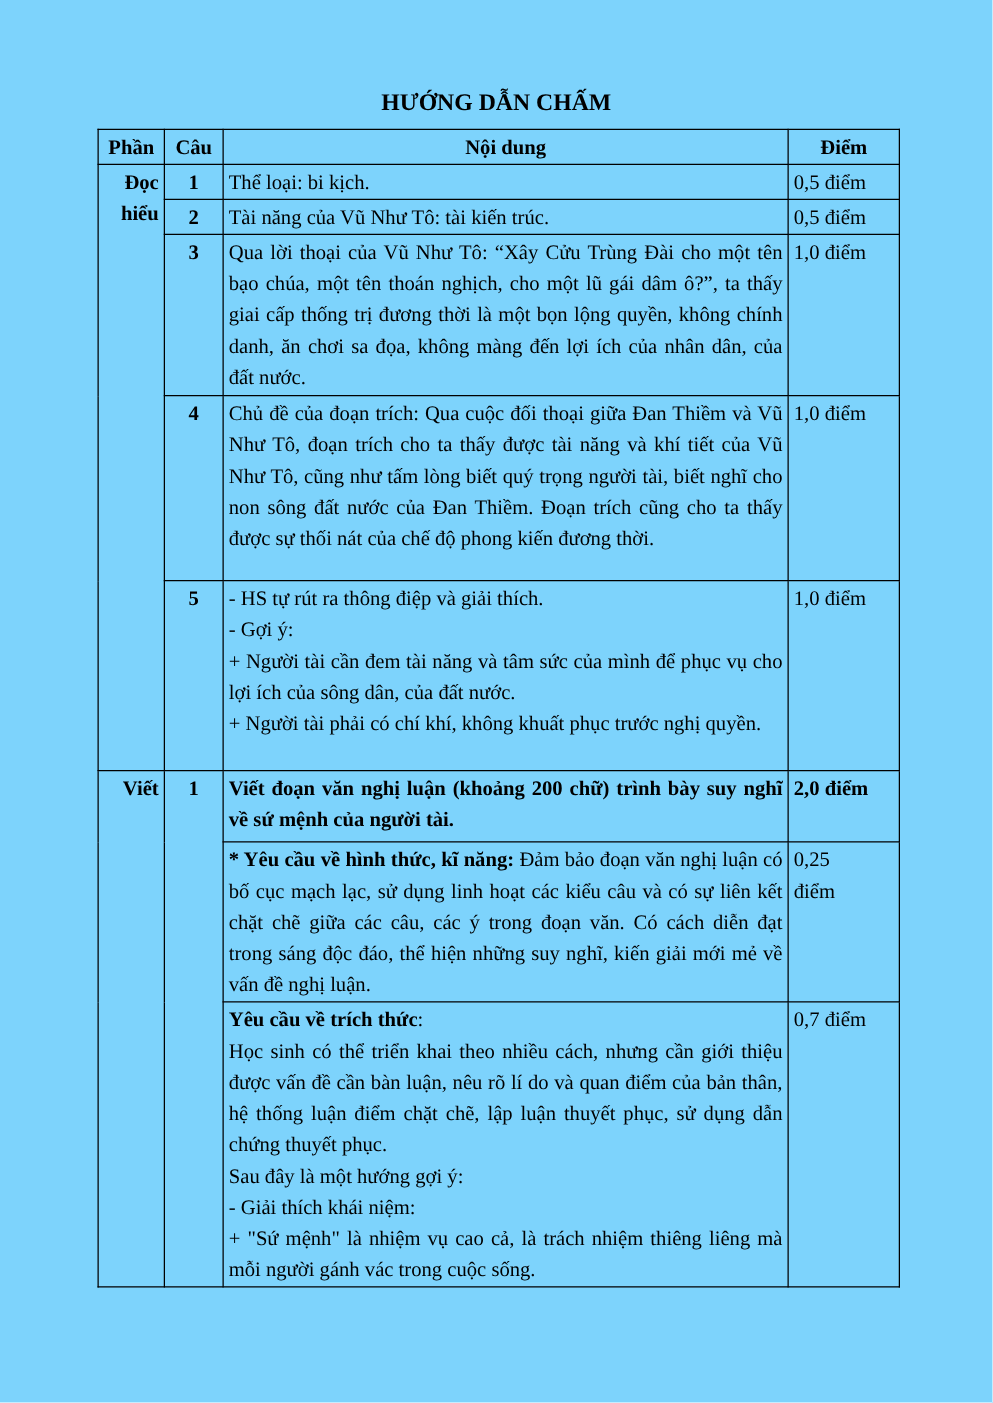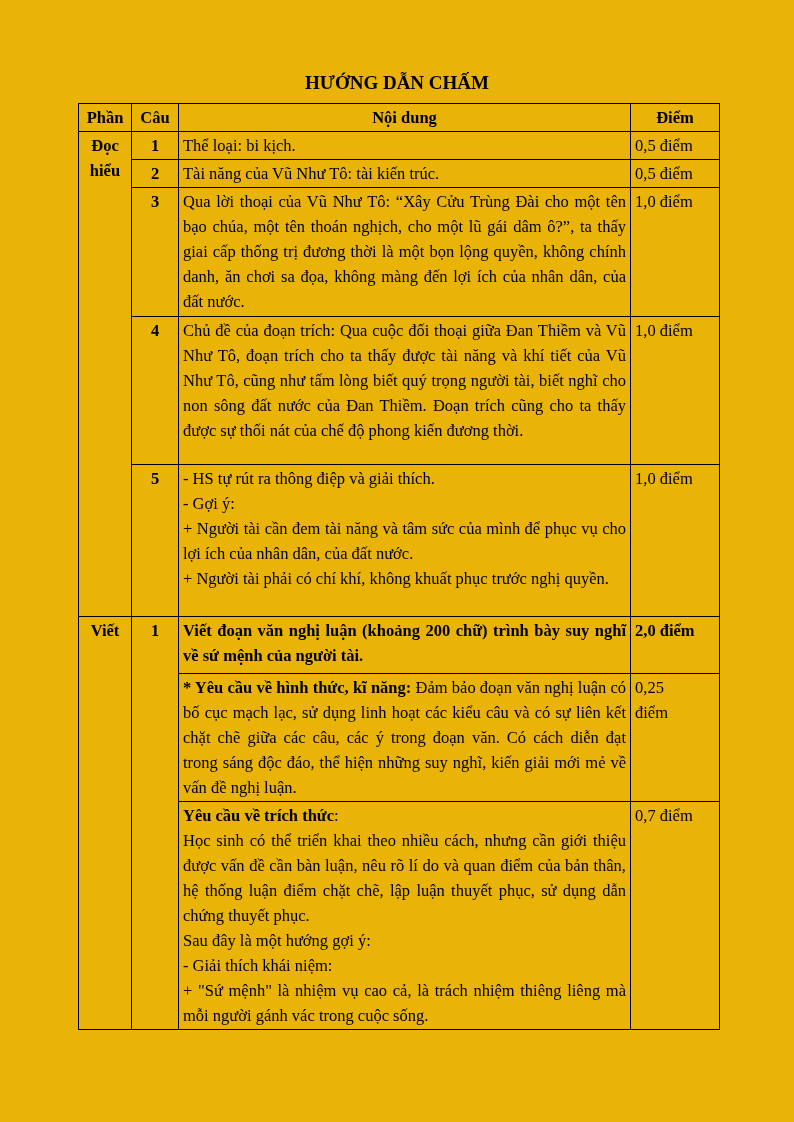--- a/index.html
+++ b/index.html
@@ -1,21 +1,21 @@
 <!DOCTYPE html>
 <html><head>
 <meta charset="utf-8">
 <style>
   * { box-sizing: border-box; }
   html, body { margin: 0; padding: 0; background: #ffffff; }
   .page {
     position: relative;
     width: 794px;
     height: 1122px;
-    background: #eab308;
+    background: #7dd3fc;
     color: #000000;
     font-family: "Liberation Serif", "DejaVu Serif", serif;
     overflow: hidden;
   }
   .doc-title {
     position: absolute;
     top: 72px;
     left: 0;
     width: 100%;
     text-align: center;
@@ -40,21 +40,21 @@
   }
   th.hdr {
     font-size: 16.5px;
     font-weight: bold;
     text-align: center;
     vertical-align: middle;
     padding: 0 2px;
   }
   td.phan {
     font-weight: bold;
-    text-align: center;
+    text-align: right;
     vertical-align: top;
     padding-top: 2px;
   }
   td.cau {
     font-weight: bold;
     text-align: center;
     vertical-align: top;
     padding-top: 2px;
   }
   td.content {
@@ -119,21 +119,21 @@
       <td class="cau">4</td>
       <td class="content">Chủ đề của đoạn trích: Qua cuộc đối thoại giữa Đan Thiềm và Vũ Như Tô, đoạn trích cho ta thấy được tài năng và khí tiết của Vũ Như Tô, cũng như tấm lòng biết quý trọng người tài, biết nghĩ cho non sông đất nước của Đan Thiềm. Đoạn trích cũng cho ta thấy được sự thối nát của chế độ phong kiến đương thời.</td>
       <td class="diem">1,0 điểm</td>
     </tr>
 
     <tr style="height:152px">
       <td class="cau">5</td>
       <td class="content">
         <div class="line">- HS tự rút ra thông điệp và giải thích.</div>
         <div class="line">- Gợi ý:</div>
-        <div class="line">+ Người tài cần đem tài năng và tâm sức của mình để phục vụ cho lợi ích của nhân dân, của đất nước.</div>
+        <div class="line">+ Người tài cần đem tài năng và tâm sức của mình để phục vụ cho lợi ích của sông dân, của đất nước.</div>
         <div class="line">+ Người tài phải có chí khí, không khuất phục trước nghị quyền.</div>
       </td>
       <td class="diem">1,0 điểm</td>
     </tr>
 
     <tr style="height:57px">
       <td class="phan" rowspan="3">Viết</td>
       <td class="cau" rowspan="3">1</td>
       <td class="content bold">Viết đoạn văn nghị luận (khoảng 200 chữ) trình bày suy nghĩ về sứ mệnh của người tài.</td>
       <td class="diem bold">2,0 điểm</td>

